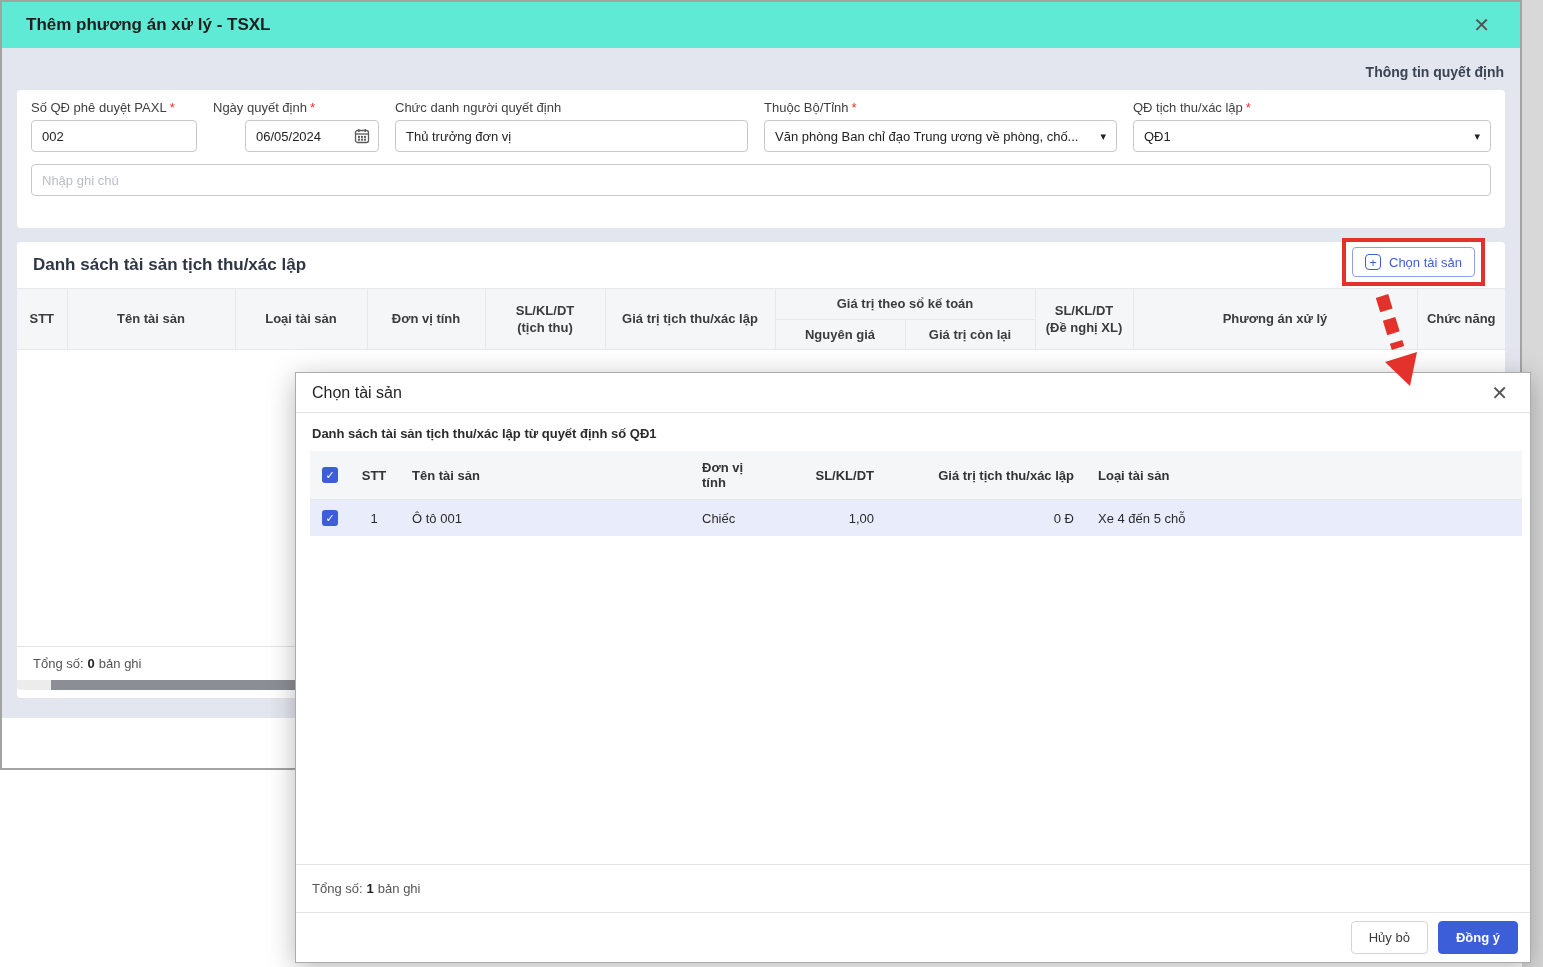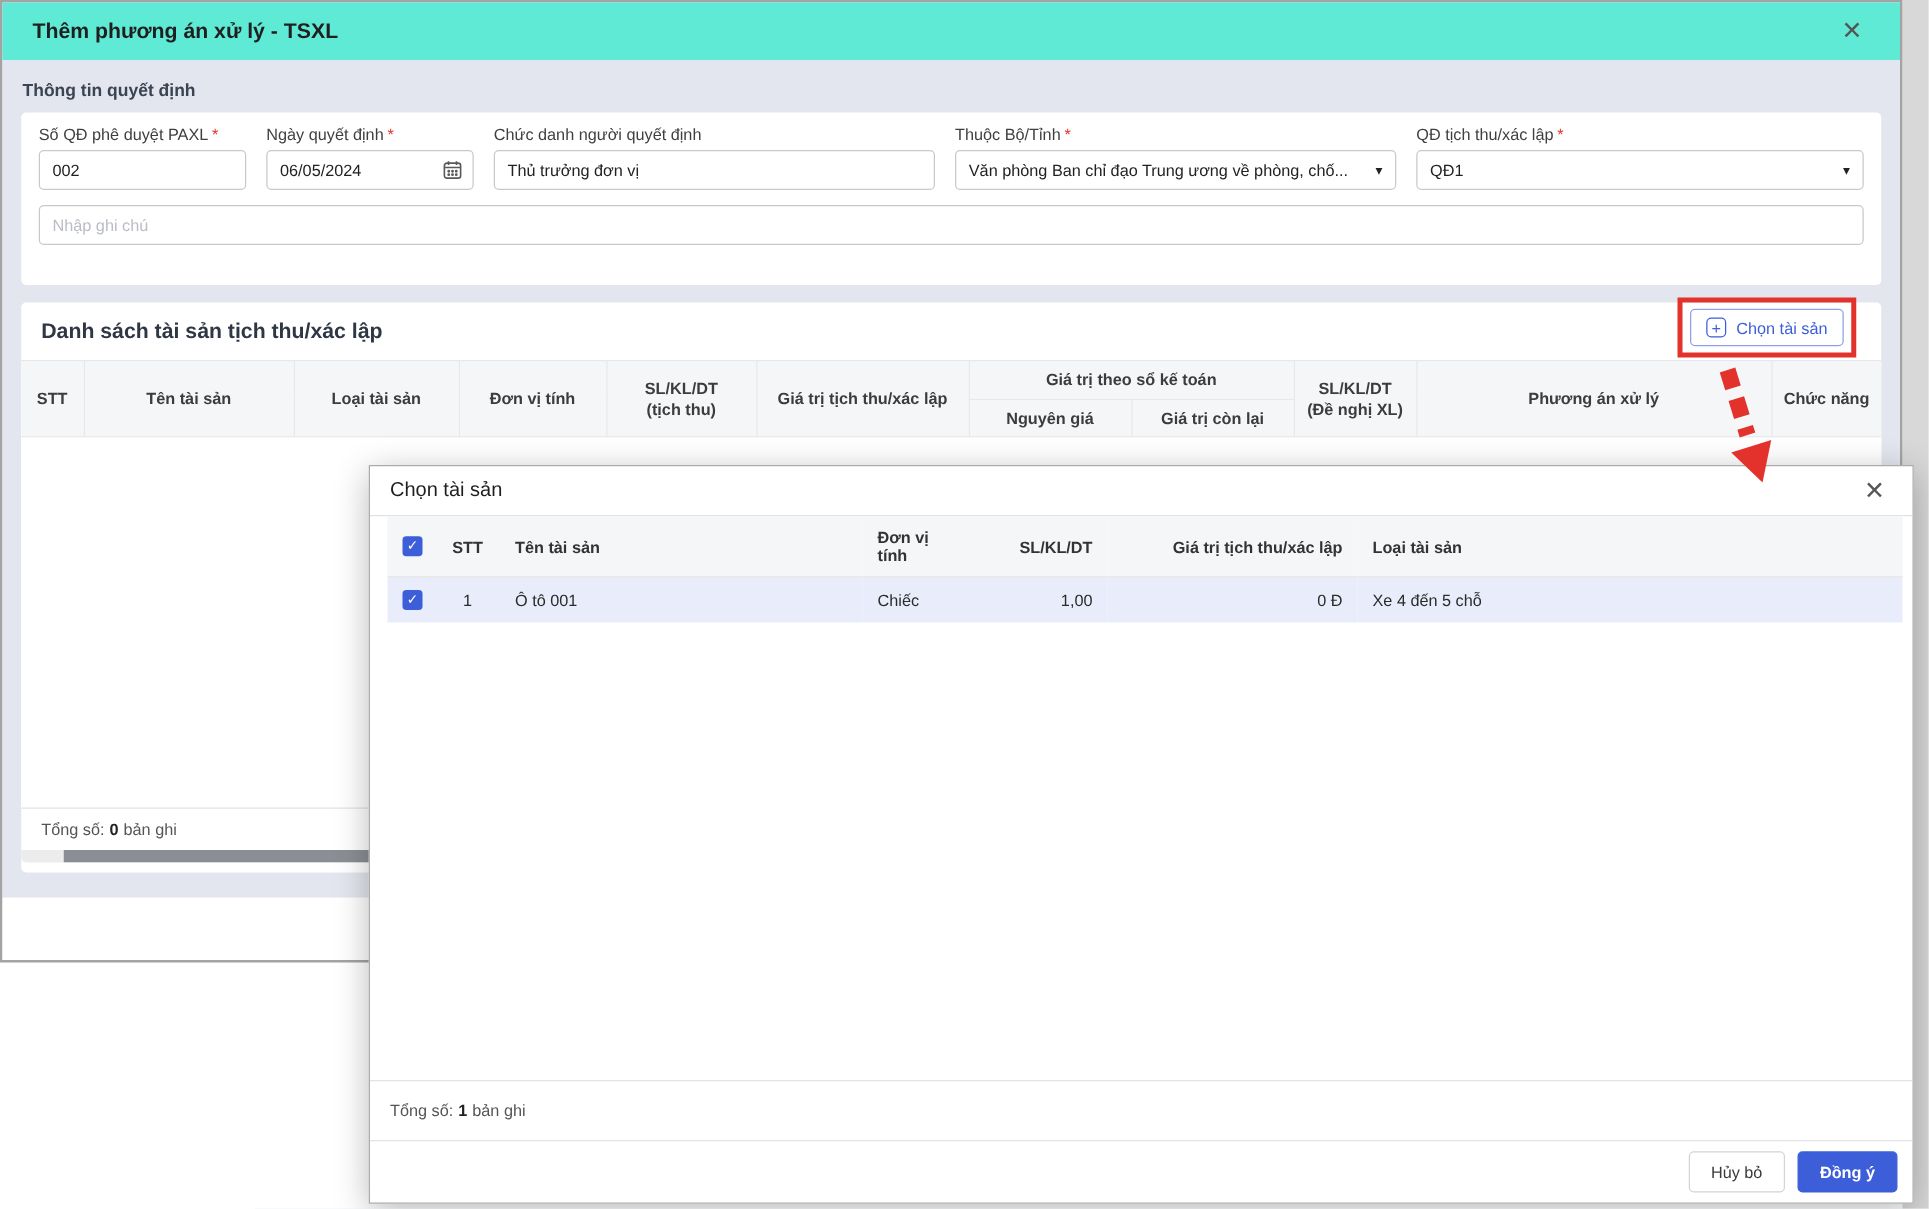--- a/index.html
+++ b/index.html
@@ -13,38 +13,38 @@
   .scroll-strip { position:absolute; right:0; top:0; width:21px; height:100%; background:#d8d8d8; z-index:1; }
 
   
   .main-dialog { position:absolute; left:0; top:0; width:1522px; height:770px;
     background:#fff; border:2px solid #a3a3a3; z-index:10; }
   .dialog-header { height:46px; display:flex; align-items:center; padding:0 24px; background:#5eead4; }
   .dialog-title { font-size:17px; font-weight:700; color:#1f1f1f; }
   .close-btn { margin-left:auto; background:none; border:none; cursor:pointer;
     font-size:20px; color:#555; line-height:1; padding:2px 6px; }
   .dialog-body { background:#e3e6ee; height:670px; position:relative; }
-  .section-label { padding:16px 16px 10px; font-size:14px; font-weight:700; color:#3b4453; }
+  .section-label { padding:16px 16px 10px; font-size:14px; font-weight:700; color:#3b4453;text-align:right; }
 
   .card { background:#fff; border-radius:4px; margin:0 15px; }
   .form-card { padding:10px 14px 32px; }
   .form-row { display:flex; gap:16px; }
   .field { display:flex; flex-direction:column; }
   .field label { font-size:13px; color:#3f3f3f; margin-bottom:5px; }
   .req { color:#e5322b; margin-left:3px; }
   .tbox { height:32px; border:1px solid #c6c9ce; border-radius:4px; background:#fff;
     font-size:13px; color:#222; padding:0 10px; width:100%;
     font-family:"Liberation Sans","DejaVu Sans",sans-serif; }
   .tbox::placeholder { color:#b9bdc4; }
   .combo { height:32px; border:1px solid #c6c9ce; border-radius:4px; background:#fff;
     display:flex; align-items:center; padding:0 10px; font-size:13px; color:#222; cursor:pointer; }
   .combo .val { flex:1; white-space:nowrap; overflow:hidden; text-overflow:ellipsis; }
   .caret { font-size:11px; color:#222; margin-left:8px; }
   .w1 { width:166px; } .w2 { width:166px; } .w3 { width:353px; } .w4 { width:353px; } .w5 { flex:1; }
-  .date-wrap { position:relative; }
+  .date-wrap { position:relative;margin-left:32px; }
   .date-wrap .tbox { padding-right:32px; }
   .cal-icon { position:absolute; right:9px; top:8px; }
   .mt { margin-top:12px; }
   .full { width:100%; }
 
   
   .table-card { margin-top:14px; height:456px; position:relative; }
   .toolbar { height:46px; display:flex; align-items:center; padding:0 16px; position:relative; }
   .toolbar-title { font-size:17px; font-weight:700; color:#2f3745; }
   .red-frame { position:absolute; right:20px; top:-4px; border:4px solid #e3322b; padding:5px 6px; background:transparent; }
@@ -231,20 +231,21 @@
   <div class="dialog-footer"></div>
 </div>
 
 <div class="modal">
   <div class="modal-header">
     <div class="modal-title">Chọn tài sản</div>
     <button class="close-btn">
       <span>✕</span>
     </button>
   </div>
+  <div class="modal-subtitle">Danh sách tài sản tịch thu/xác lập từ quyết định số QĐ1</div>
 
   <table class="modal-table">
     <colgroup>
       <col style="width:38px">
         <col style="width:52px">
         <col style="width:290px">
         <col style="width:90px">
       <col style="width:106px">
         <col style="width:200px">
         <col style="width:436px">

